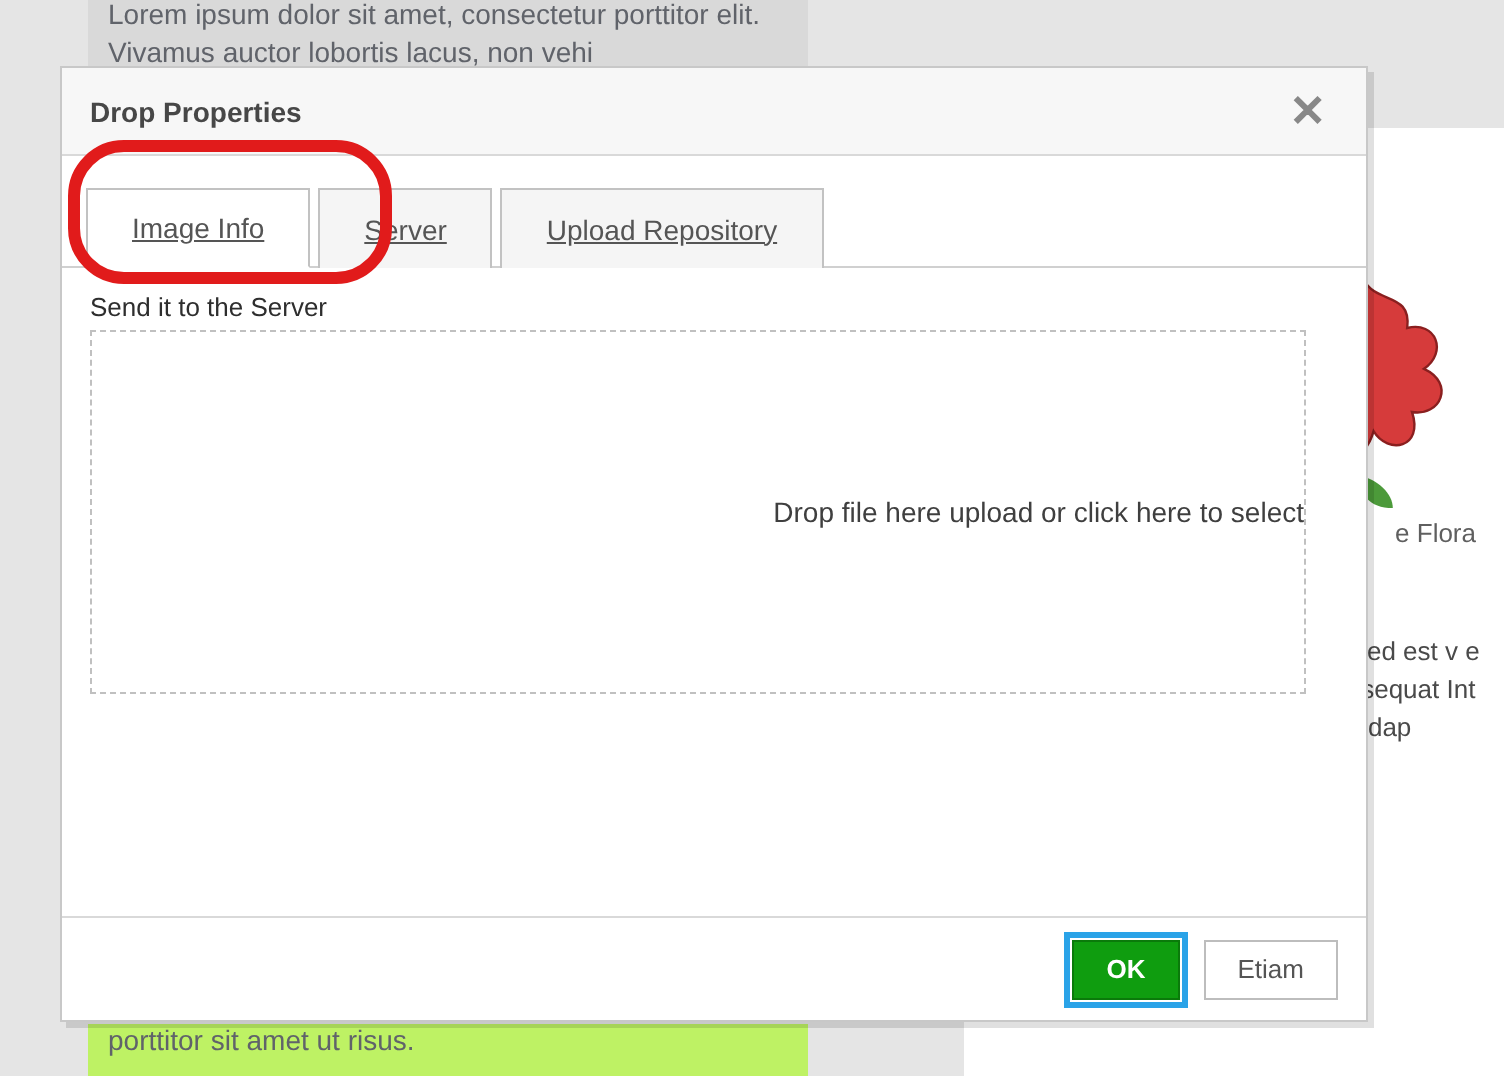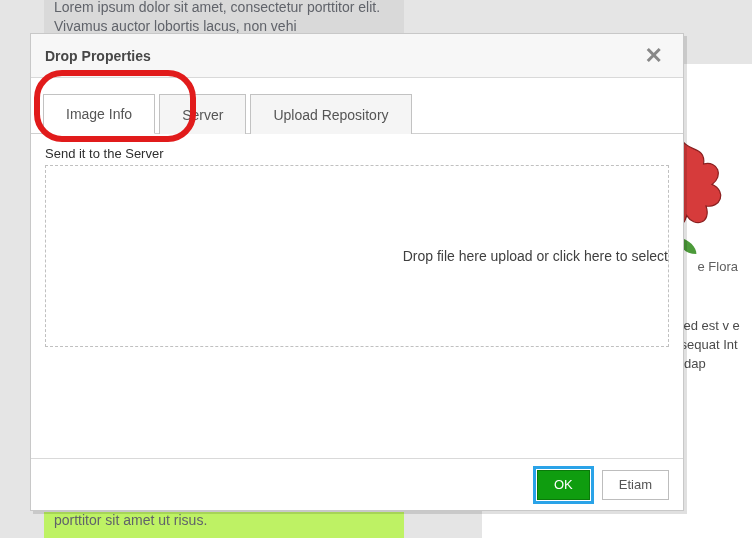--- a/index.html
+++ b/index.html
@@ -110,39 +110,40 @@
     color: #555;
     font-size: 14px;
     display: flex;
     align-items: center;
     justify-content: center;
     padding: 0 22px;
     margin-right: 4px;
     cursor: pointer;
     position: relative;
     top: 1px;
+    text-decoration: underline;
   }
   .tab.active {
     background: #fff;
     border-bottom: 1px solid #fff;
     color: #555;
   }
   
   .annotation-circle {
     position: absolute;
     left: 34px; top: 70px;
     width: 162px; height: 72px;
     border: 6px solid #e11b1b;
     border-radius: 28px;
     pointer-events: none;
     z-index: 50;
   }
 
   .body-area {
-    padding: 12px 14px 0 14px;
+    padding: 12px 30px 0 14px;
   }
   .section-label {
     color: #2e2e2e;
     font-size: 13px;
     margin-bottom: 4px;
   }
   .drop-zone {
     width: 100%;
     height: 182px;
     border: 1px dashed #c0c0c0;
@@ -173,21 +174,21 @@
     font-size: 13px;
     border: 1px solid #bdbdbd;
     background: #fff;
     color: #555;
     cursor: pointer;
   }
   .btn-ok {
     background: #0f9d0f;
     border: 1px solid #0a7a0a;
     color: #fff;
-    font-weight: normal;
+    font-weight: bold;
     outline: 3px solid #2aa3e8;
     outline-offset: 1px;
   }
   .flower-svg { display:block; }
 </style>
 </head>
 <body>
 
 <div class="bg-left">
   <span>Lorem ipsum dolor sit amet, consectetur porttitor elit. Vivamus auctor lobortis lacus, non vehi</span>

